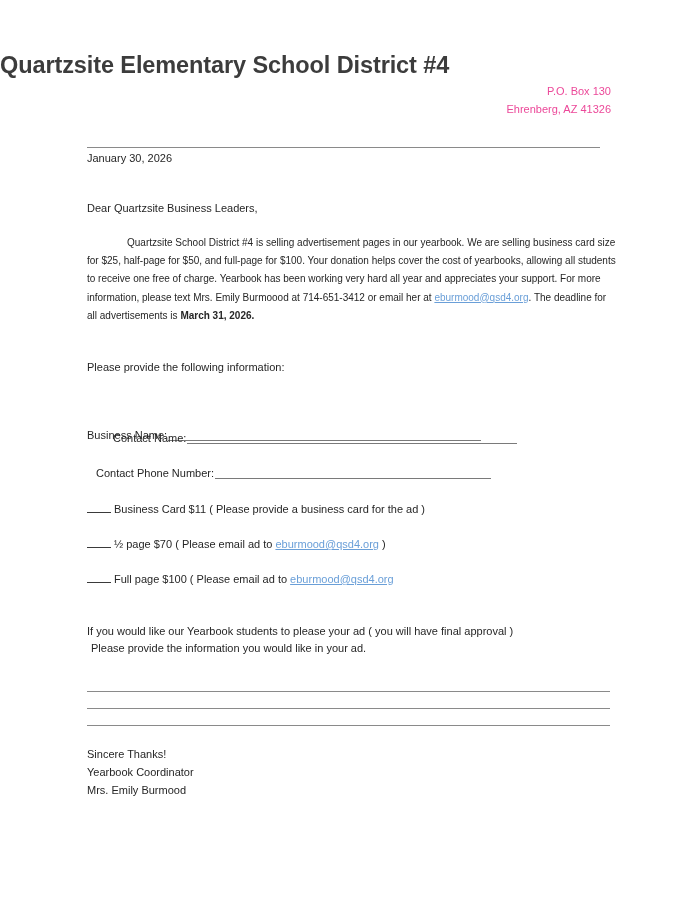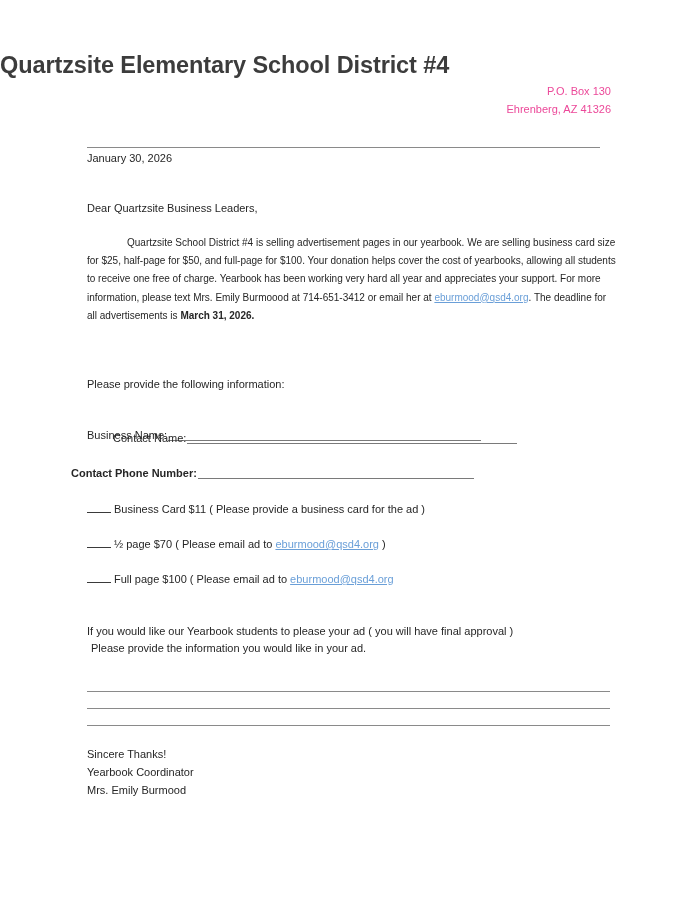--- a/index.html
+++ b/index.html
@@ -34,31 +34,31 @@
   <div class="abs addr" style="top:85px;">P.O. Box 130</div>
   <div class="abs addr" style="top:103px;">Ehrenberg, AZ 41326</div>
   <div class="abs hr"></div>
 </div>
 
 <div class="abs t" style="left:87px; top:152px;">January 30, 2026</div>
 <div class="abs t" style="left:87px; top:202px;">Dear Quartzsite Business Leaders,</div>
 
 <div class="abs para"><span class="indent"></span><span>Quartzsite School District #4 is selling advertisement pages in our yearbook.  We are selling business card size for $25, half-page for $50, and full-page for $100. Your donation helps cover the cost of yearbooks, allowing all students to receive one free of charge.  Yearbook has been working very hard all year and appreciates your support.  For more information, please text Mrs. Emily Burmoood at 714-651-3412 or email her at </span><a class="link">eburmood@qsd4.org</a><span>. The deadline for all advertisements is </span><b>March 31, 2026.</b></div>
 
-<div class="abs t" style="left:87px; top:361px;margin-top:17px;">Please provide the following information:</div>
+<div class="abs t" style="left:87px; top:361px;">Please provide the following information:</div>
 
 <div class="abs t field" style="left:87px; top:397px;margin-top:32px;">
   <span>Business Name:</span>
   <span class="line" style="width:313px;"></span>
 </div>
 <div class="abs t field" style="left:87px; top:432px;margin-left:26px;">
   <span>Contact Name:</span>
   <span class="line" style="width:330px;"></span>
 </div>
-<div class="abs t field" style="left:71px; top:467px;font-weight:bold;">
+<div class="abs t field" style="left:96px; top:467px;">
   <span>Contact Phone Number:</span>
   <span class="line" style="width:276px;"></span>
 </div>
 
 <div class="abs t" style="left:87px; top:502px;">
   <span class="blank"></span><span>Business Card $11 ( Please provide a business card for the ad )</span>
 </div>
 <div class="abs t" style="left:87px; top:537px;">
   <span class="blank"></span><span>½ page $70 ( Please email ad to </span><a class="link">eburmood@qsd4.org</a><span> )</span>
 </div>

